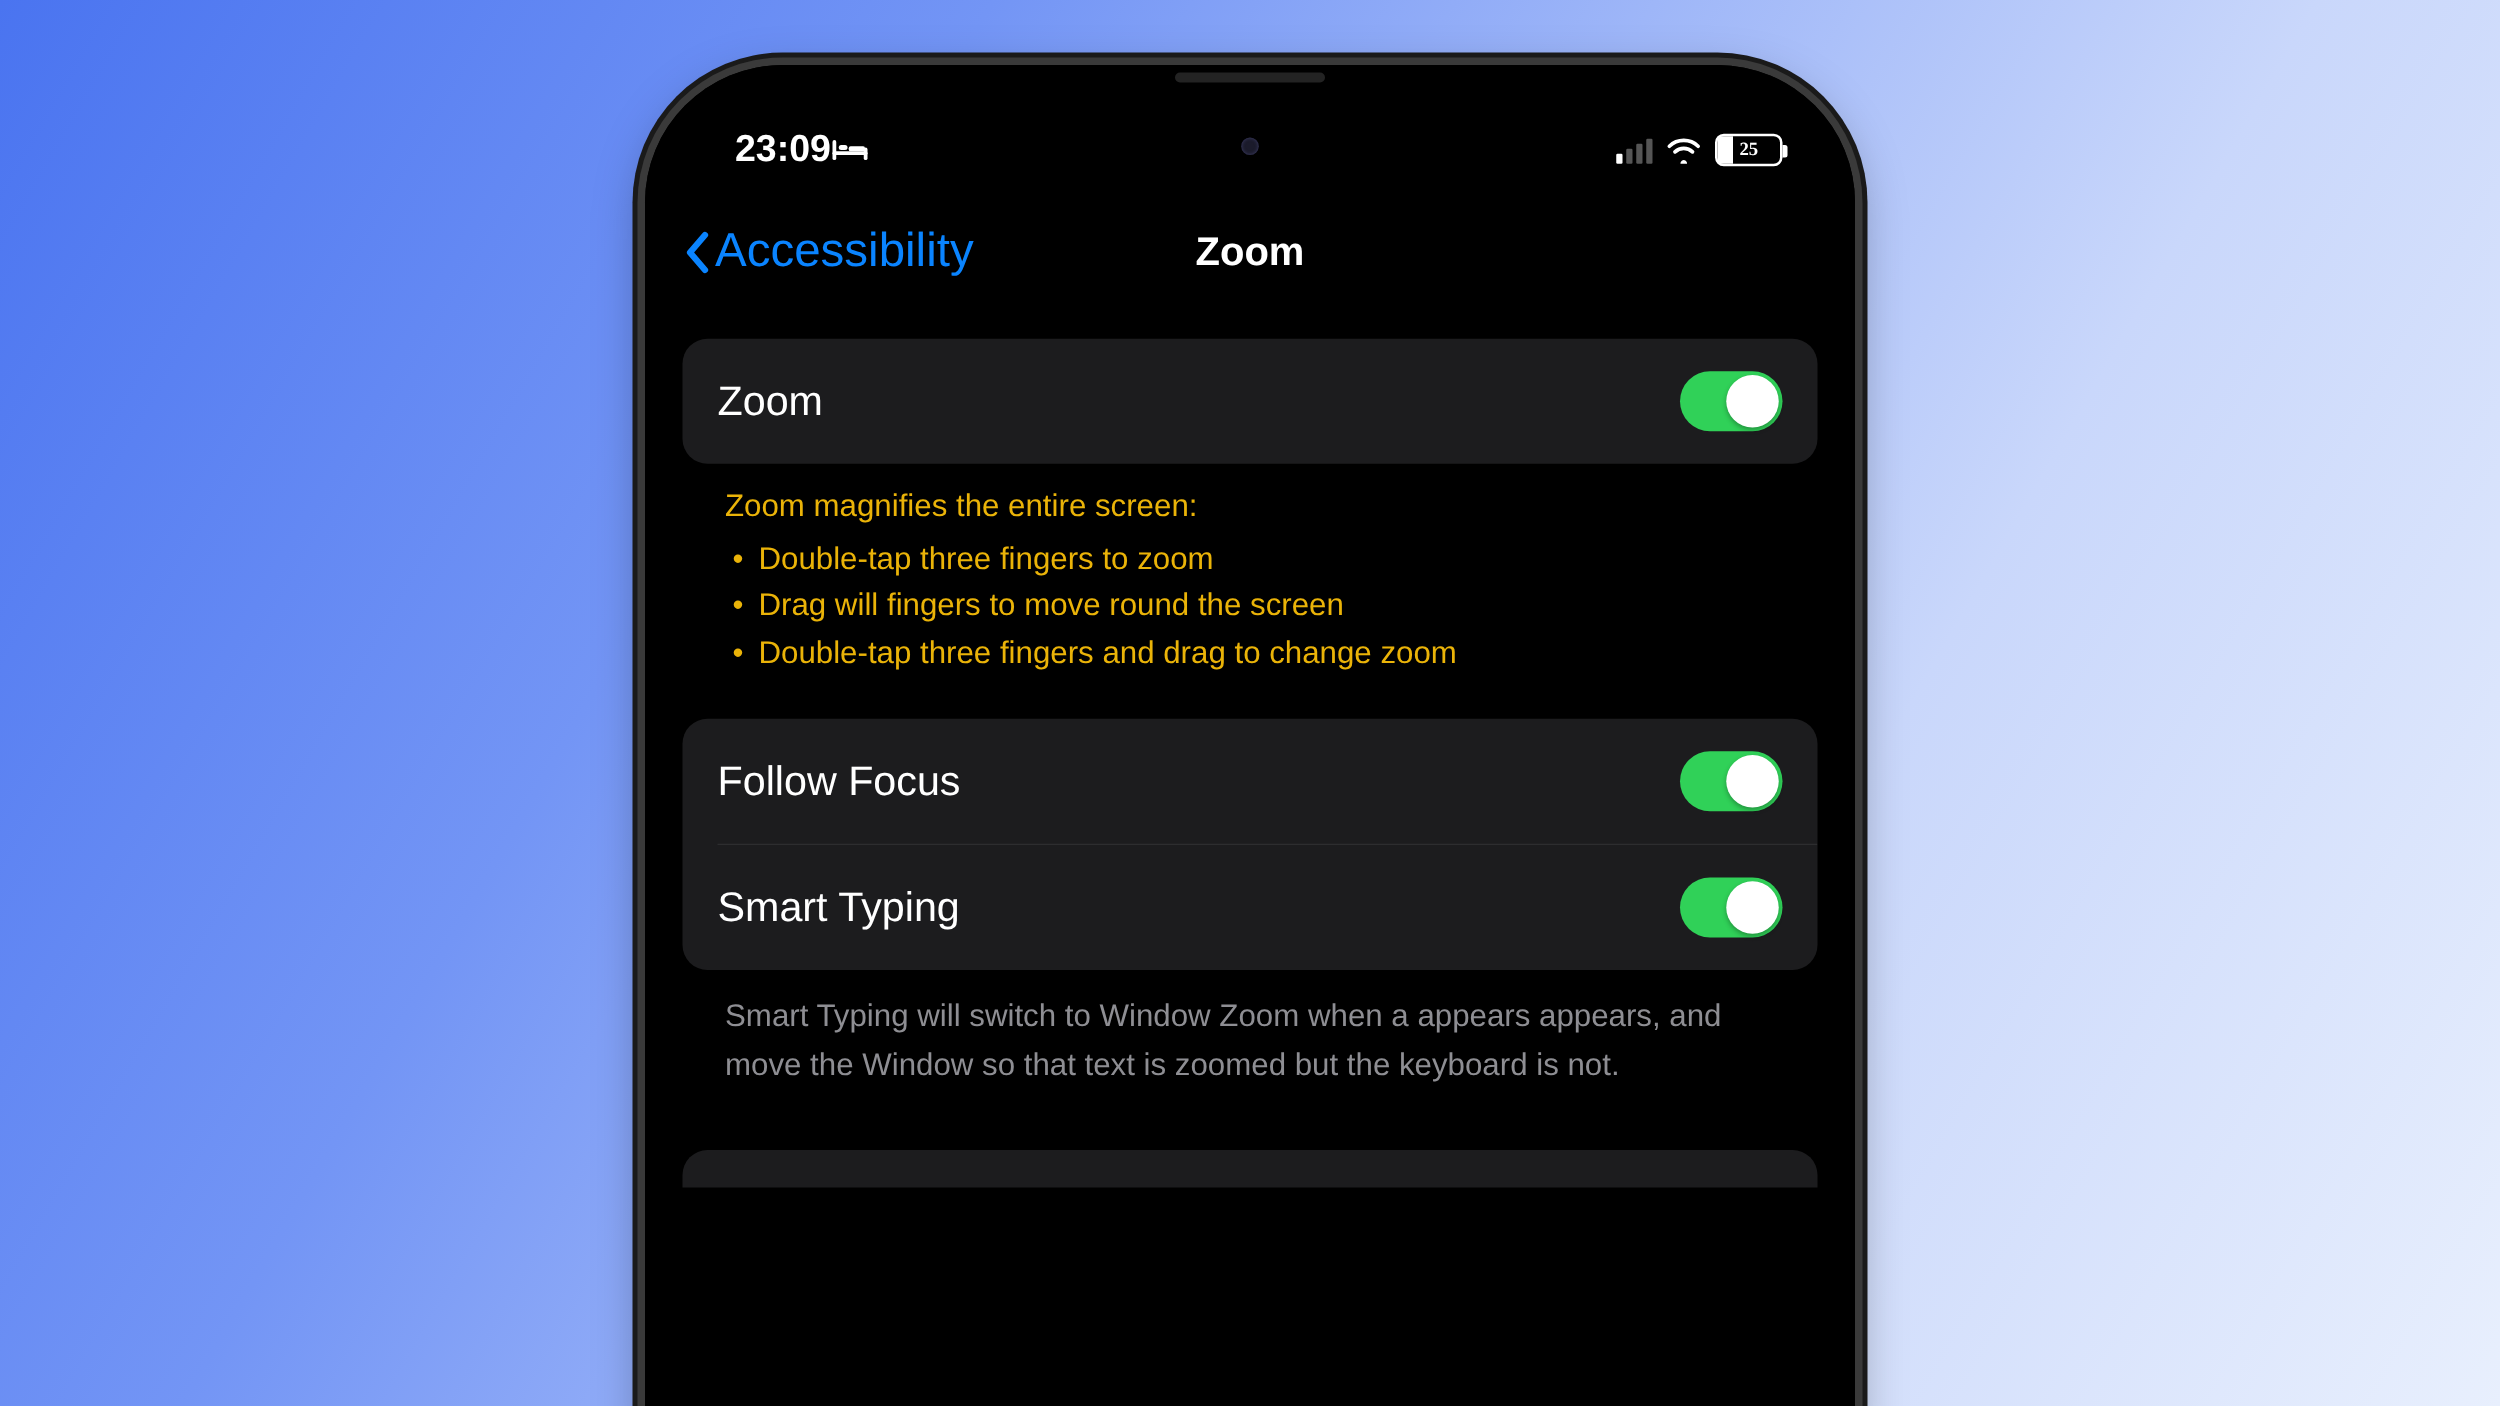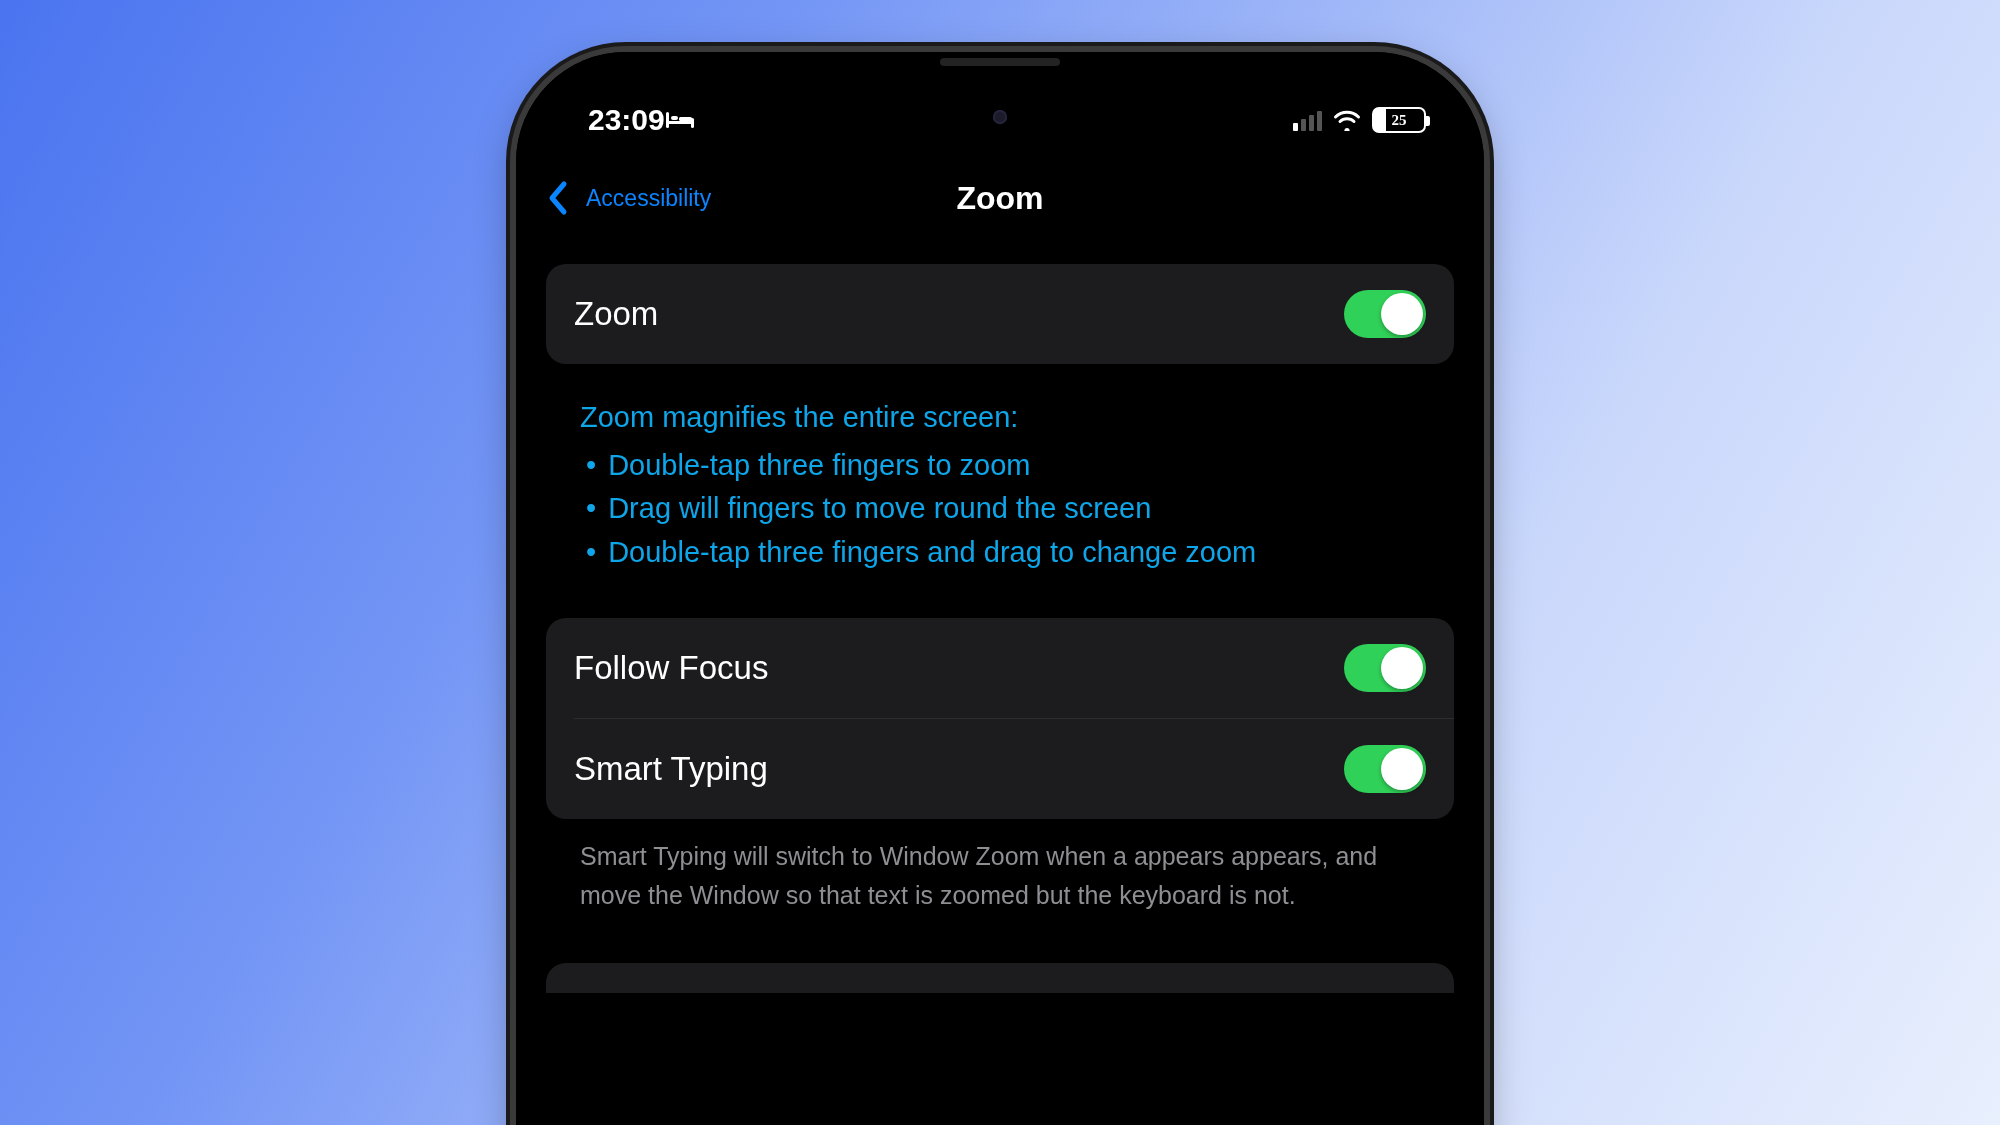--- a/index.html
+++ b/index.html
@@ -118,23 +118,23 @@
   
   .nav-bar {
     display: flex;
     align-items: center;
     padding: 28px 20px 24px 30px;
     position: relative;
   }
   .back-link {
     display: flex;
     align-items: center;
-    gap: 16px;
+    gap: 2px;
     color: #0a84ff;
-    font-size: 23px;
+    font-size: 38px;
     cursor: pointer;
   }
   .back-chevron svg { display:block; }
   .nav-title {
     position: absolute;
     left: 50%;
     transform: translateX(-50%);
     font-size: 32px;
     font-weight: 600;
     color: #fff;
@@ -172,40 +172,39 @@
   .toggle .knob {
     position: absolute;
     top: 3px; right: 3px;
     width: 42px; height: 42px;
     border-radius: 50%;
     background: #fff;
     box-shadow: 0 2px 4px rgba(0,0,0,.3);
   }
 
   .footer-text {
-    color: #0ea5e9;
-    font-size: 29px;
+    color: #eab308;
+    font-size: 25px;
     line-height: 1.5;
     padding: 16px 28px 34px 34px;
-    margin-top: 16px;
   }
   .footer-text .heading {
     font-weight: 500;
     margin-bottom: 4px;
   }
   .footer-text ul {
     list-style: none;
     padding-left: 0;
   }
   .footer-text li::before {
     content: "•";
     margin: 0 12px 0 6px;
   }
 
-  .group2 { margin-top: 10px; }
+  .group2 { }
   .footer2 {
     color: #8e8e93;
     font-size: 25px;
     line-height: 1.55;
     padding: 18px 50px 30px 34px;
   }
 
   .group3 {
     margin-top: 18px;
     height: 30px;

